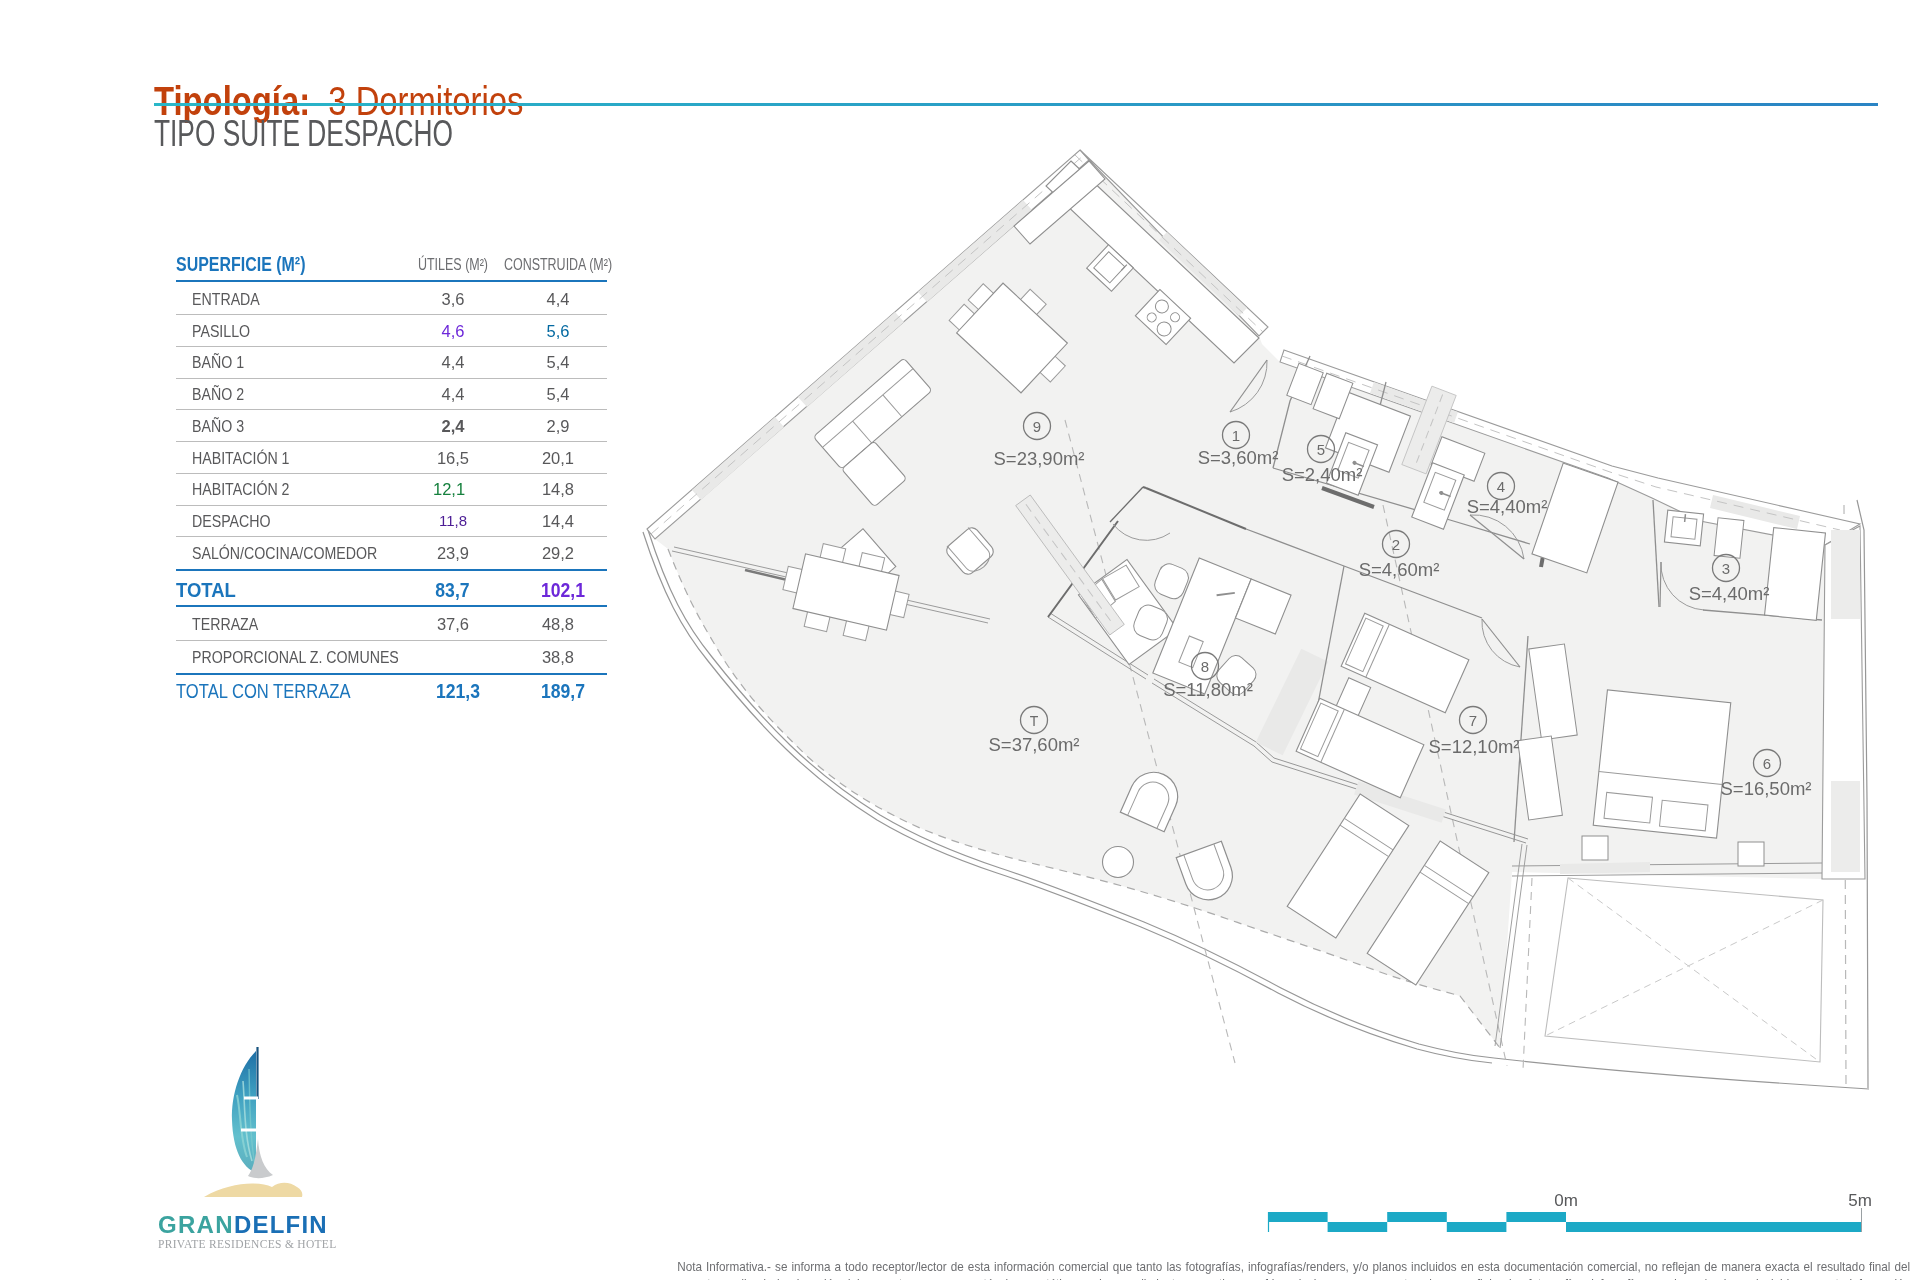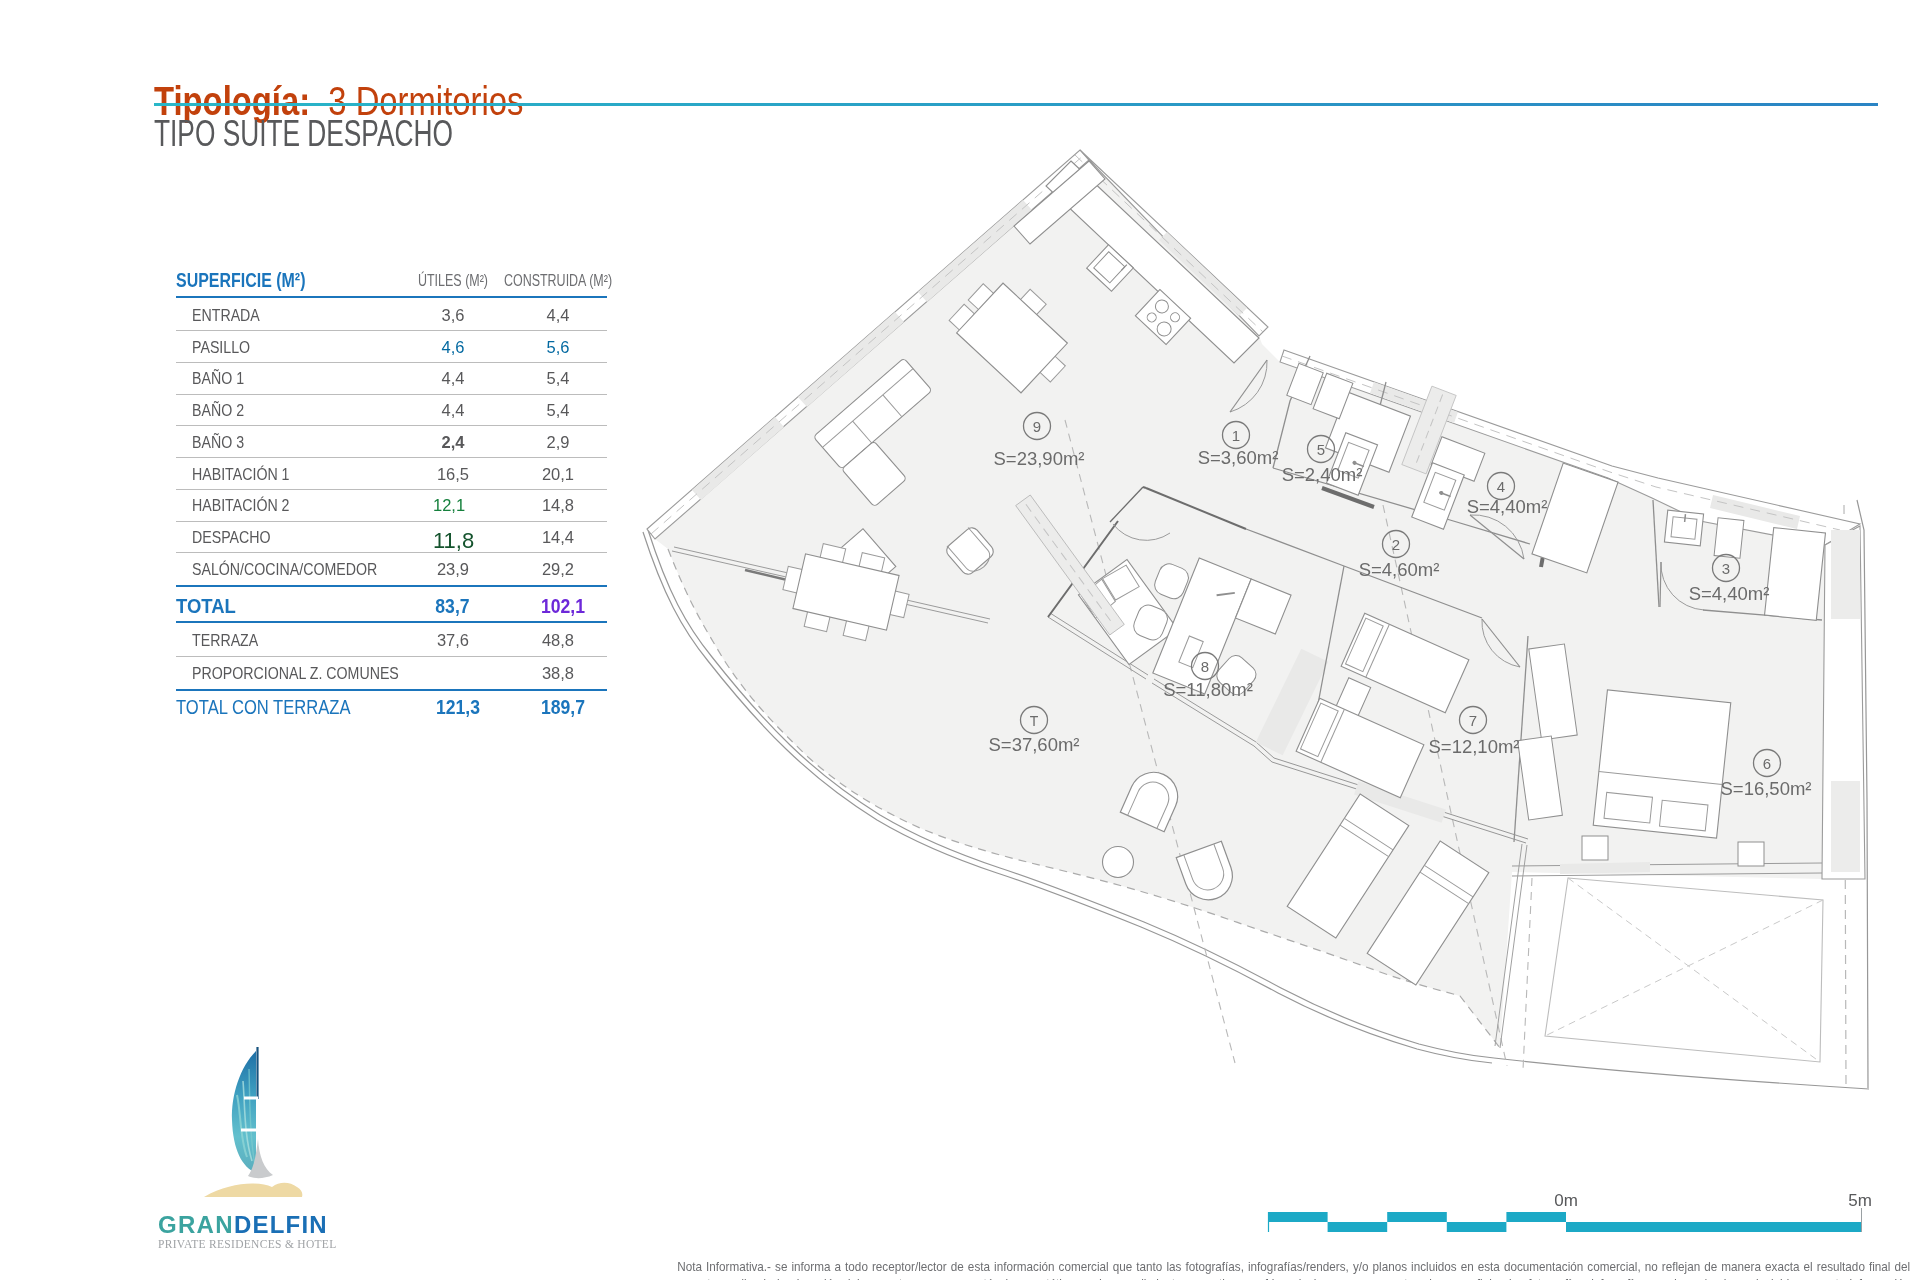--- a/index.html
+++ b/index.html
@@ -16,35 +16,35 @@
 <div class="abs" style="left:154px;top:48px;font-size:41px;color:#c2410c;margin-top:30px;">
   <span class="cond" style="transform:scaleX(0.8);"><b style="font-weight:700;">Tipología:</b><span style="font-weight:300;"> &nbsp;3 Dormitorios</span></span>
 </div>
 
 <div class="abs" style="left:154px;top:103px;width:1724px;height:3px;background:linear-gradient(90deg,#29b7c8,#2a84c4);"></div>
 
 <div class="abs" style="left:154px;top:113px;font-size:36px;color:#58595b;">
   <span class="cond" style="transform:scaleX(0.73);">TIPO SUITE DESPACHO</span>
 </div>
 
-<div class="abs" style="left:0;top:16px;width:1920px;height:952px;">
+<div class="abs" style="left:0;top:0;width:1920px;height:952px;">
 
   <div class="abs" style="left:176px;top:252px;font-size:21px;color:#1b75bc;font-weight:700;"><span class="cond" style="transform:scaleX(0.76);">SUPERFICIE (M²)</span></div>
   <div class="abs" style="left:453px;top:256px;width:0;font-size:16px;color:#6d6e71;"><span class="condc" style="transform:translateX(-50%) scaleX(0.78);">ÚTILES (M²)</span></div>
   <div class="abs" style="left:558px;top:256px;width:0;font-size:16px;color:#6d6e71;"><span class="condc" style="transform:translateX(-50%) scaleX(0.78);">CONSTRUIDA (M²)</span></div>
 
   <div class="abs" style="left:176px;top:280px;width:431px;height:2px;background:#1b75bc;"></div>
 
   <div class="abs rl" style="left:192px;top:290px;font-size:16.5px;color:#58585a;">ENTRADA</div>
   <div class="abs" style="left:433px;top:290px;width:40px;text-align:center;font-size:16.5px;color:#58585a;">3,6</div>
   <div class="abs" style="left:538px;top:290px;width:40px;text-align:center;font-size:16.5px;color:#58585a;">4,4</div>
   <div class="abs" style="left:176px;top:314px;width:431px;height:1px;background:#bcbcbc;"></div>
 
   <div class="abs rl" style="left:192px;top:322px;font-size:16.5px;color:#58585a;">PASILLO</div>
-  <div class="abs" style="left:433px;top:322px;width:40px;text-align:center;font-size:16.5px;color:#0369a1;">4,6</div>
+  <div class="abs" style="left:433px;top:322px;width:40px;text-align:center;font-size:16.5px;color:#6d28d9;">4,6</div>
   <div class="abs" style="left:538px;top:322px;width:40px;text-align:center;font-size:16.5px;color:#0369a1;">5,6</div>
   <div class="abs" style="left:176px;top:346px;width:431px;height:1px;background:#bcbcbc;"></div>
 
   <div class="abs rl" style="left:192px;top:353px;font-size:16.5px;color:#58585a;">BAÑO 1</div>
   <div class="abs" style="left:433px;top:353px;width:40px;text-align:center;font-size:16.5px;color:#58585a;">4,4</div>
   <div class="abs" style="left:538px;top:353px;width:40px;text-align:center;font-size:16.5px;color:#58585a;">5,4</div>
   <div class="abs" style="left:176px;top:378px;width:431px;height:1px;background:#bcbcbc;"></div>
 
   <div class="abs rl" style="left:192px;top:385px;font-size:16.5px;color:#58585a;">BAÑO 2</div>
   <div class="abs" style="left:433px;top:385px;width:40px;text-align:center;font-size:16.5px;color:#58585a;">4,4</div>
@@ -60,21 +60,21 @@
   <div class="abs" style="left:433px;top:449px;width:40px;text-align:center;font-size:16.5px;color:#58585a;">16,5</div>
   <div class="abs" style="left:538px;top:449px;width:40px;text-align:center;font-size:16.5px;color:#58585a;">20,1</div>
   <div class="abs" style="left:176px;top:473px;width:431px;height:1px;background:#bcbcbc;"></div>
 
   <div class="abs rl" style="left:192px;top:480px;font-size:16.5px;color:#58585a;">HABITACIÓN 2</div>
   <div class="abs" style="left:433px;top:480px;width:40px;text-align:left;font-size:16.5px;color:#15803d;">12,1</div>
   <div class="abs" style="left:538px;top:480px;width:40px;text-align:center;font-size:16.5px;color:#58585a;">14,8</div>
   <div class="abs" style="left:176px;top:505px;width:431px;height:1px;background:#bcbcbc;"></div>
 
   <div class="abs rl" style="left:192px;top:512px;font-size:16.5px;color:#58585a;">DESPACHO</div>
-  <div class="abs" style="left:433px;top:512px;width:40px;text-align:center;font-size:22px;color:#14532d;">11,8</div>
+  <div class="abs" style="left:433px;top:512px;width:40px;text-align:center;font-size:15px;color:#4c1d95;">11,8</div>
   <div class="abs" style="left:538px;top:512px;width:40px;text-align:center;font-size:16.5px;color:#58585a;">14,4</div>
   <div class="abs" style="left:176px;top:536px;width:431px;height:1px;background:#bcbcbc;"></div>
 
   <div class="abs rl" style="left:192px;top:544px;font-size:16.5px;color:#58585a;">SALÓN/COCINA/COMEDOR</div>
   <div class="abs" style="left:433px;top:544px;width:40px;text-align:center;font-size:16.5px;color:#58585a;">23,9</div>
   <div class="abs" style="left:538px;top:544px;width:40px;text-align:center;font-size:16.5px;color:#58585a;">29,2</div>
 
   <div class="abs" style="left:176px;top:569px;width:431px;height:2px;background:#1b75bc;"></div>
   <div class="abs" style="left:176px;top:578px;font-size:21px;color:#1b75bc;font-weight:700;"><span class="cond" style="transform:scaleX(0.88);">TOTAL</span></div>
   <div class="abs" style="left:433px;top:579px;width:40px;font-size:20px;color:#1b75bc;font-weight:700;"><span class="condc" style="transform:scaleX(0.88);">83,7</span></div>

